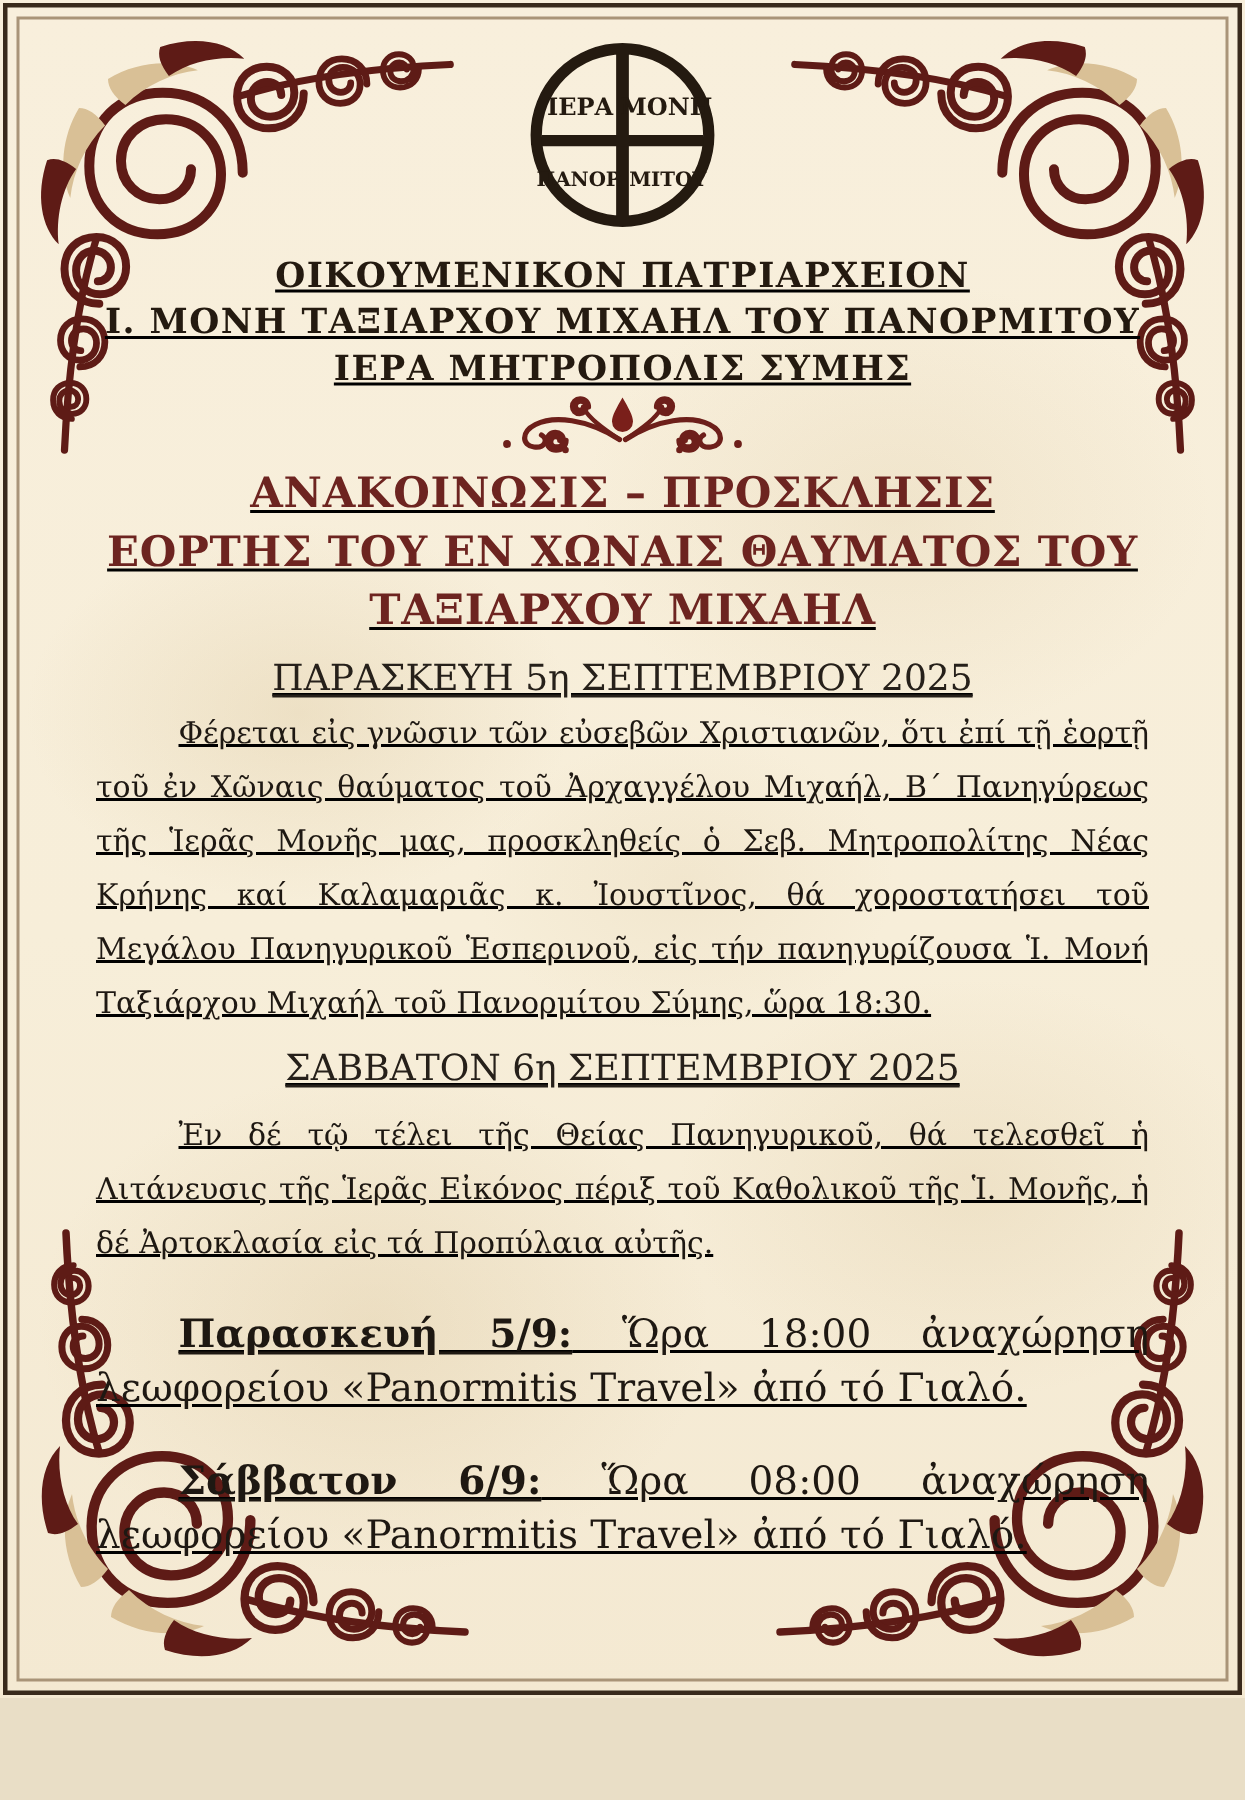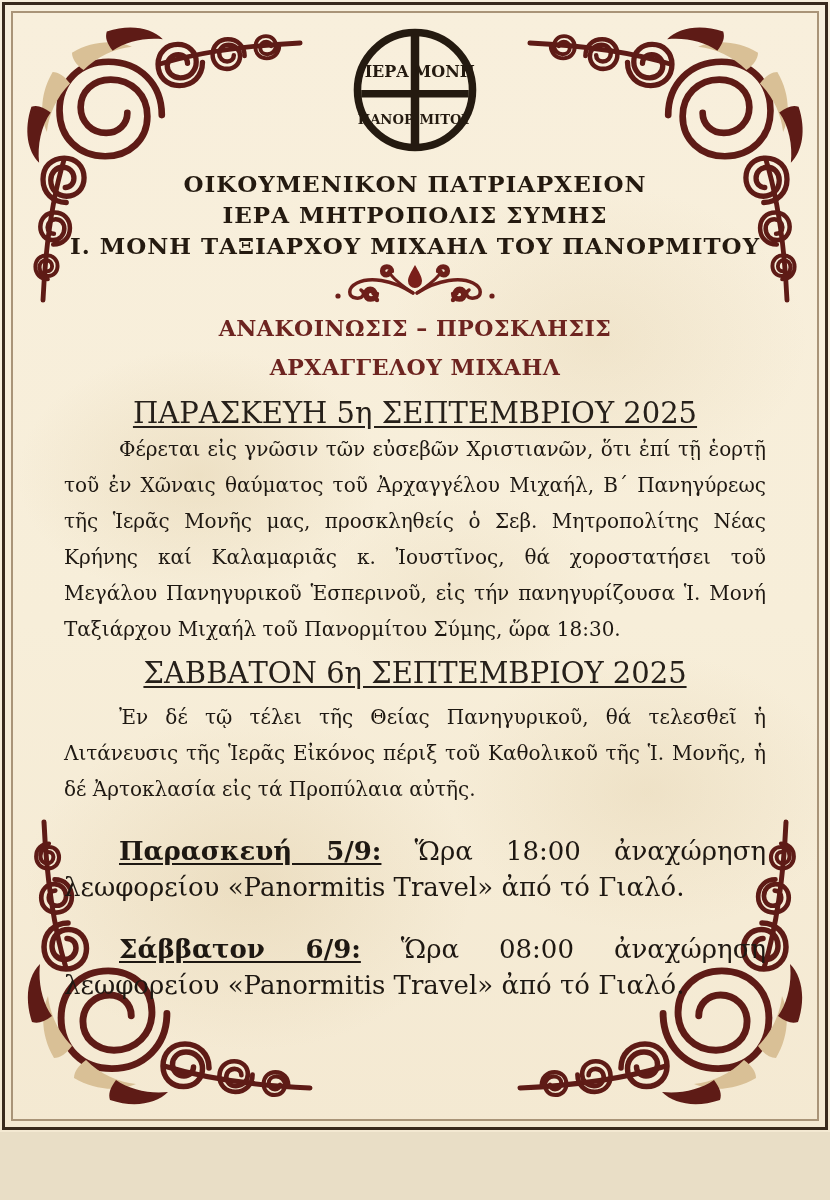--- a/index.html
+++ b/index.html
@@ -4,20 +4,21 @@
 <style>
   html,body{margin:0;padding:0;}
   body{
     width:830px;height:1200px;
     font-family:"DejaVu Serif","Liberation Serif",serif;
     background:#e9dec6;
   }
   .page{
     position:relative;width:830px;height:1132px;overflow:hidden;
     background:linear-gradient(180deg,#f8efdc 0%,#f7eed9 55%,#f4e9d2 100%);
+    text-decoration:underline;
   }
   
   .page::before{
     content:"";position:absolute;inset:0;z-index:0;pointer-events:none;
     background:
       radial-gradient(260px 180px at 24% 42%, rgba(214,192,148,.30), transparent 70%),
       radial-gradient(300px 220px at 72% 30%, rgba(214,192,148,.22), transparent 70%),
       radial-gradient(320px 240px at 30% 78%, rgba(210,186,140,.28), transparent 70%),
       radial-gradient(280px 200px at 78% 70%, rgba(214,192,148,.24), transparent 70%),
       radial-gradient(200px 140px at 55% 52%, rgba(220,200,160,.20), transparent 70%);
@@ -36,24 +37,24 @@
 
   .seal-wrap{text-align:center;margin-top:4px;}
   .seal{display:inline-block;}
 
   .header-lines{margin-top:8px;text-align:center;color:#241a10;}
   .header-line{font-size:23px;line-height:31px;letter-spacing:1px;font-weight:bold;}
 
   .divider-wrap{text-align:center;margin-top:2px;}
 
   .title{margin-top:2px;text-align:center;color:#6d2420;font-weight:bold;}
-  .title-line{font-size:22px;line-height:39px;letter-spacing:.5px;}
+  .title-line{font-size:28px;line-height:39px;letter-spacing:.5px;}
 
   .section-heading{
-    margin-top:10px;text-align:center;font-size:29px;line-height:32px;
+    margin-top:10px;text-align:center;font-size:24px;line-height:32px;
     color:#26201a;text-decoration:underline;text-underline-offset:3px;
   }
   .para{
     margin:2px 0 0 0;font-size:20px;line-height:36px;text-align:justify;
     text-indent:55px;color:#1e1812;
   }
   .closing{margin-top:10px;}
 
   .transport{margin-top:16px;}
   .transport-item{font-size:26px;line-height:36px;text-align:justify;text-indent:55px;}
@@ -111,22 +112,22 @@
         <line x1="13" y1="74" x2="127" y2="74" stroke="#241a10" stroke-width="8"></line>
         <text x="40" y="56" text-anchor="middle" font-size="17" font-weight="bold" fill="#241a10">ΙΕΡΑ</text>
         <text x="101" y="56" text-anchor="middle" font-size="17" font-weight="bold" fill="#241a10">ΜΟΝΗ</text>
         <text x="39" y="106" text-anchor="middle" font-size="14" font-weight="bold" fill="#241a10">ΠΑΝΟΡ</text>
         <text x="102" y="106" text-anchor="middle" font-size="14" font-weight="bold" fill="#241a10">ΜΙΤΟΥ</text>
       </svg>
     </div>
 
     <div class="header-lines">
       <div class="header-line">ΟΙΚΟΥΜΕΝΙΚΟΝ ΠΑΤΡΙΑΡΧΕΙΟΝ</div>
+      <div class="header-line">Ι. ΜΟΝΗ ΤΑΞΙΑΡΧΟΥ ΜΙΧΑΗΛ ΤΟΥ ΠΑΝΟΡΜΙΤΟΥ</div>
       <div class="header-line">ΙΕΡΑ ΜΗΤΡΟΠΟΛΙΣ ΣΥΜΗΣ</div>
-      <div class="header-line">Ι. ΜΟΝΗ ΤΑΞΙΑΡΧΟΥ ΜΙΧΑΗΛ ΤΟΥ ΠΑΝΟΡΜΙΤΟΥ</div>
     </div>
 
     <div class="divider-wrap">
       <svg width="180" height="40" viewBox="0 0 180 40">
         <g fill="none" stroke="#6d1f1a" stroke-linecap="round">
           <g id="dv-left">
             <path d="M 88 30 C 66 16 44 14 32 20 C 22 25 23 34 31 35 C 38 36 41 30 36 27" stroke-width="3.5"></path>
             <path d="M 88 30 C 76 22 68 16 64 9" stroke-width="3"></path>
             <use href="#spiral" transform="translate(62,8) scale(0.12)" stroke-width="26"></use>
             <use href="#spiral" transform="translate(46,31) scale(0.14,-0.14)" stroke-width="24"></use>
@@ -134,21 +135,22 @@
             <circle cx="52" cy="37" r="2.2" fill="#6d1f1a" stroke="none"></circle>
           </g>
           <use href="#dv-left" transform="translate(180,0) scale(-1,1)"></use>
         </g>
         <path d="M 90 2 C 94 9 97 14 97 18 A 7 7 0 1 1 83 18 C 83 14 86 9 90 2 Z" fill="#7a1f1a"></path>
       </svg>
     </div>
 
     <div class="title">
       <div class="title-line">ΑΝΑΚΟΙΝΩΣΙΣ – ΠΡΟΣΚΛΗΣΙΣ</div>
-      <div class="title-line">ΑΡΧΑΓΓΕΛΟΥ ΜΙΧΑΗΛ</div>
+      <div class="title-line">ΕΟΡΤΗΣ ΤΟΥ ΕΝ ΧΩΝΑΙΣ ΘΑΥΜΑΤΟΣ ΤΟΥ</div>
+      <div class="title-line">ΤΑΞΙΑΡΧΟΥ ΜΙΧΑΗΛ</div>
     </div>
 
     <div class="section-heading">ΠΑΡΑΣΚΕΥΗ 5η ΣΕΠΤΕΜΒΡΙΟΥ 2025</div>
     <p class="para">Φέρεται εἰς γνῶσιν τῶν εὐσεβῶν Χριστιανῶν, ὅτι ἐπί τῇ ἑορτῇ τοῦ ἐν Χῶναις θαύματος τοῦ Ἀρχαγγέλου Μιχαήλ, Β΄ Πανηγύρεως τῆς Ἱερᾶς Μονῆς μας, προσκληθείς ὁ Σεβ. Μητροπολίτης Νέας Κρήνης καί Καλαμαριᾶς κ. Ἰουστῖνος, θά χοροστατήσει τοῦ Μεγάλου Πανηγυρικοῦ Ἑσπερινοῦ, εἰς τήν πανηγυρίζουσα Ἱ. Μονή Ταξιάρχου Μιχαήλ τοῦ Πανορμίτου Σύμης, ὥρα 18:30.</p>
 
     <div class="section-heading">ΣΑΒΒΑΤΟΝ 6η ΣΕΠΤΕΜΒΡΙΟΥ 2025</div>
 
     <p class="para closing">Ἐν δέ τῷ τέλει τῆς Θείας Πανηγυρικοῦ, θά τελεσθεῖ ἡ Λιτάνευσις τῆς Ἱερᾶς Εἰκόνος πέριξ τοῦ Καθολικοῦ τῆς Ἱ. Μονῆς, ἡ δέ Ἀρτοκλασία εἰς τά Προπύλαια αὐτῆς.</p>
 
     <div class="transport">

